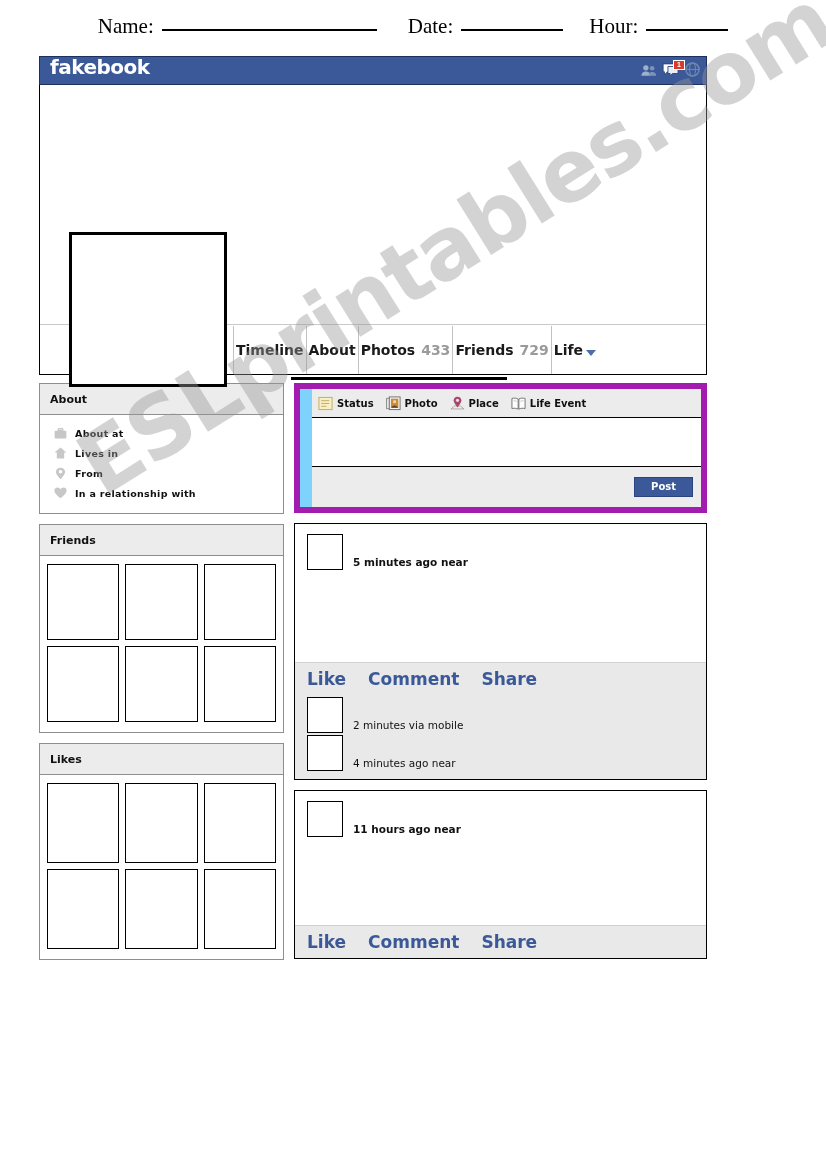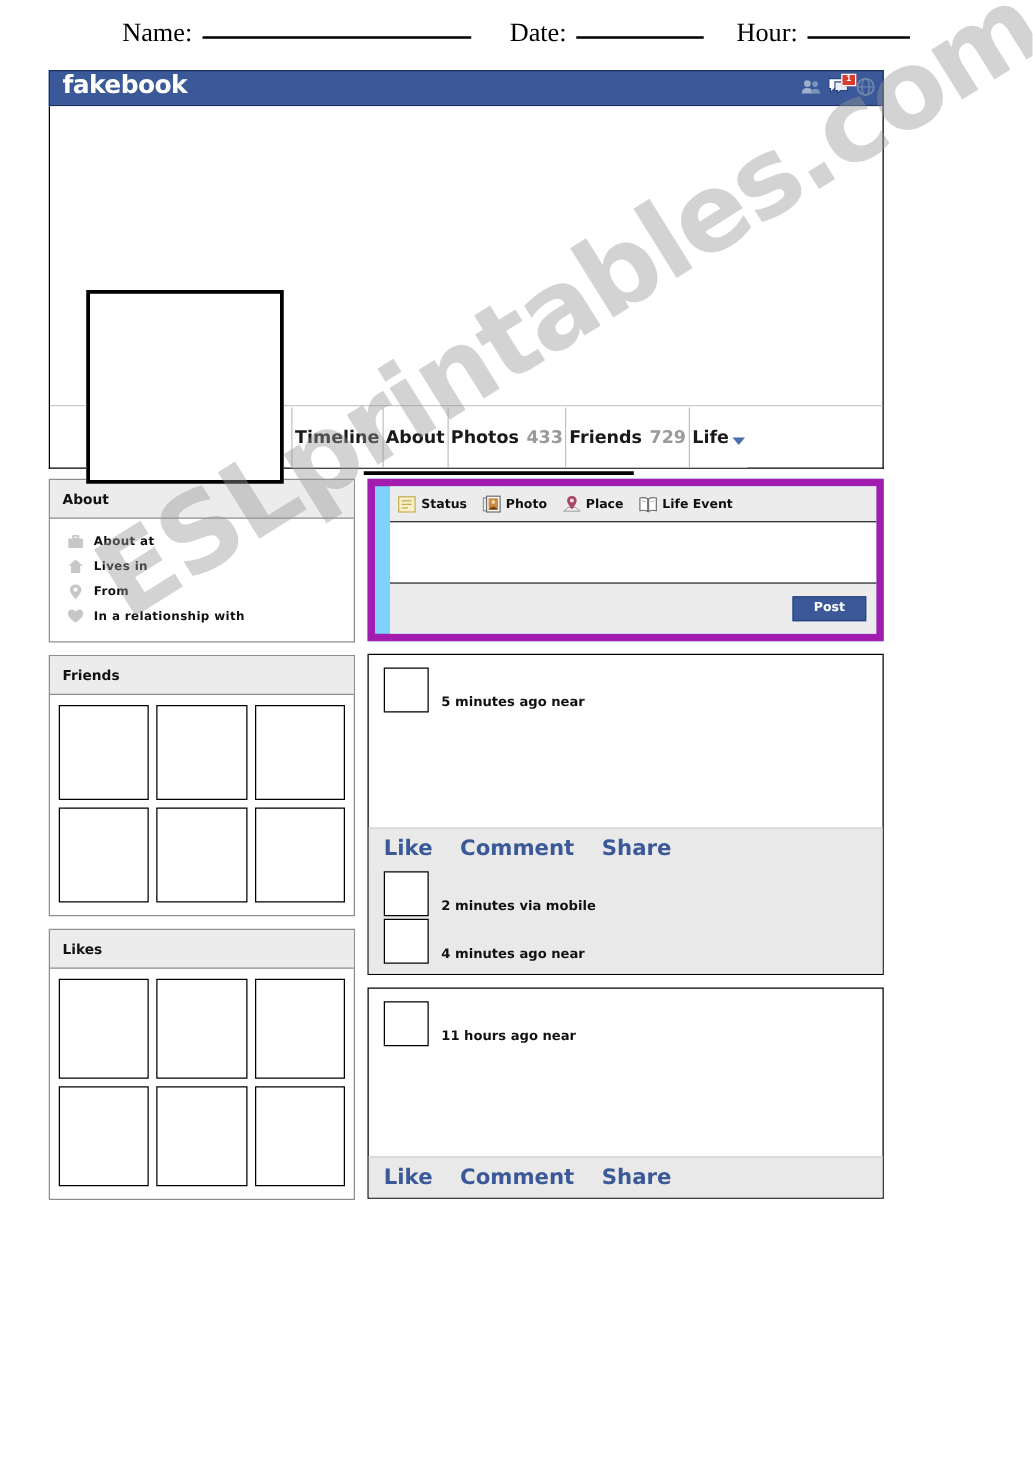--- a/index.html
+++ b/index.html
@@ -350,21 +350,21 @@
   .comment-avatar {
     width: 36px; height: 36px;
     border: 1.5px solid #000;
     background: #fff;
     box-sizing: border-box;
     flex: 0 0 36px;
   }
   .comment-meta {
     margin-left: 10px;
     font-family: "DejaVu Sans", sans-serif;
-    font-weight: bold;
+    font-weight: normal;
     font-size: 10.5px;
     color: #111;
     padding-bottom: 2px;
   }
 
   
   .watermark {
     position: absolute;
     left: 60px;
     top: 430px;

